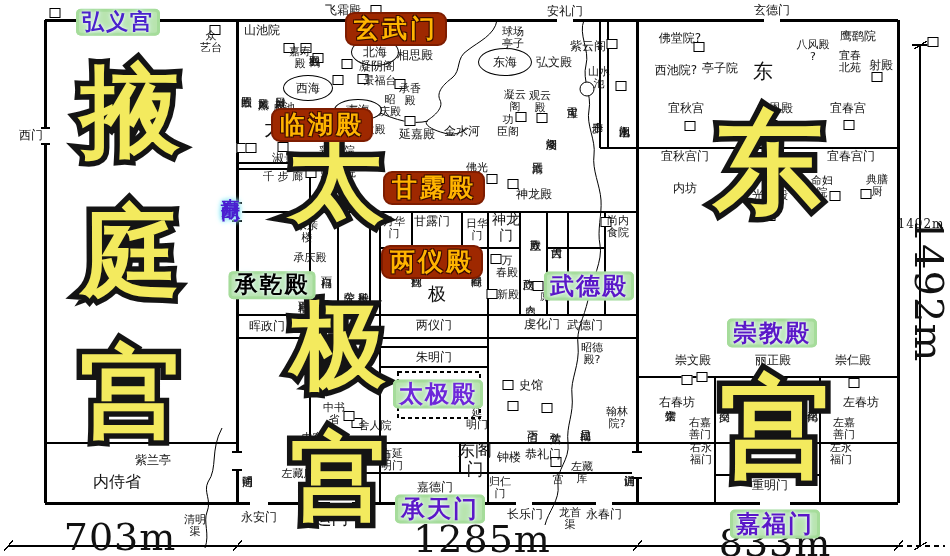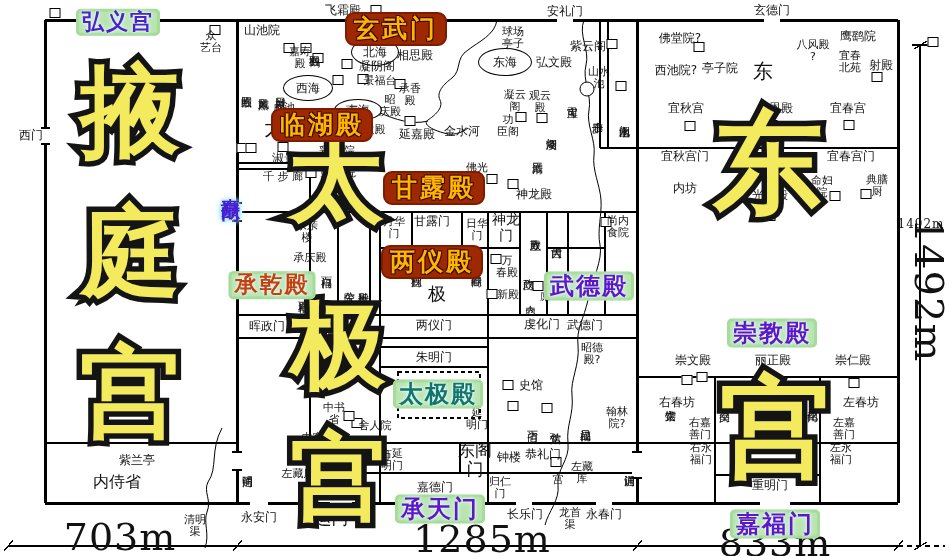--- a/index.html
+++ b/index.html
@@ -169,30 +169,30 @@
       <div class="lbl  v" style="left: 530px; top: 297px; font-size: 10px;">内仓</div>
       <div class="lbl " style="left: 545px; top: 297px; font-size: 10px;">廪</div>
       <div class="lbl g" style="left: 589px; top: 286px; font-size: 24px; color: rgb(90, 24, 200);">武德殿</div>
       <div class="lbl " style="left: 307px; top: 232px; font-size: 11px;">亲亲
 楼</div>
       <div class="lbl " style="left: 310px; top: 258px; font-size: 11px;">承庆殿</div>
       <div class="lbl  v" style="left: 326px; top: 268px; font-size: 11px;">百福门</div>
       <div class="lbl  v" style="left: 303px; top: 293px; font-size: 11px;">百福殿</div>
       <div class="lbl  v" style="left: 349px; top: 283px; font-size: 11px;">公主院</div>
       <div class="lbl  v" style="left: 363px; top: 284px; font-size: 11px;">千秋殿</div>
-      <div class="lbl g" style="left: 272px; top: 285px; font-size: 23px; color: #c2410c;">承乾殿</div>
+      <div class="lbl g" style="left: 272px; top: 285px; font-size: 23px; color: #000000;">承乾殿</div>
       <div class="lbl " style="left: 437px; top: 294px; font-size: 18px;">极</div>
       <div class="lbl " style="left: 267px; top: 327px;">晖政门</div>
       <div class="lbl " style="left: 434px; top: 326px;">两仪门</div>
       <div class="lbl " style="left: 542px; top: 325px;">虔化门</div>
       <div class="lbl " style="left: 585px; top: 326px;">武德门</div>
       <div class="lbl " style="left: 592px; top: 354px; font-size: 11px;">昭德
 殿?</div>
       <div class="lbl " style="left: 434px; top: 358px;">朱明门</div>
-      <div class="lbl g" style="left: 438px; top: 394px; font-size: 24px; color: #0f766e;">太极殿</div>
+      <div class="lbl g" style="left: 438px; top: 394px; font-size: 24px; color: #6d28d9;">太极殿</div>
       <div class="lbl " style="left: 531px; top: 386px;">史馆</div>
       <div class="lbl " style="left: 334px; top: 414px; font-size: 11px;">中书
 省</div>
       <div class="lbl " style="left: 375px; top: 426px; font-size: 11px;">舍人院</div>
       <div class="lbl " style="left: 318px; top: 438px; font-size: 11px;">内客省</div>
       <div class="lbl " style="left: 392px; top: 420px; font-size: 11px; margin-top: 40px;">右延
 明门</div>
       <div class="lbl " style="left: 477px; top: 419px; font-size: 11px;">延
 明门</div>
       <div class="lbl  v" style="left: 532px; top: 422px; font-size: 11px;">门下省</div>
@@ -218,21 +218,21 @@
       <div class="lbl " style="left: 570px; top: 519px; font-size: 11px;">龙首
 渠</div>
       <div class="lbl " style="left: 604px; top: 515px;">永春门</div>
       <div class="lbl  v" style="left: 629px; top: 466px; font-size: 11px;">通训门</div>
       <div class="lbl " style="left: 298px; top: 474px; font-size: 11px;">左藏库</div>
       <div class="lbl " style="left: 323px; top: 519px; font-size: 17px;">广运门</div>
       <div class="lbl  v" style="left: 247px; top: 467px; font-size: 11px;">通明门</div>
       <div class="lbl " style="left: 259px; top: 518px;">永安门</div>
       <div class="lbl " style="left: 195px; top: 526px; font-size: 11px;">清明
 渠</div>
-      <div class="lbl " style="left: 137px; top: 461px;">紫兰亭</div>
+      <div class="lbl " style="left: 153px; top: 461px;">紫兰亭</div>
       <div class="lbl " style="left: 117px; top: 482px; font-size: 16px;">内侍省</div>
       <div class="lbl " style="left: 680px; top: 39px;">佛堂院?</div>
       <div class="lbl " style="left: 676px; top: 71px;">西池院?</div>
       <div class="lbl " style="left: 720px; top: 69px;">亭子院</div>
       <div class="lbl " style="left: 763px; top: 71px; font-size: 20px;">东</div>
       <div class="lbl " style="left: 813px; top: 51px; font-size: 11px;">八风殿
 ?</div>
       <div class="lbl " style="left: 858px; top: 37px;">鹰鹞院</div>
       <div class="lbl " style="left: 850px; top: 62px; font-size: 11px;">宜春
 北苑</div>

